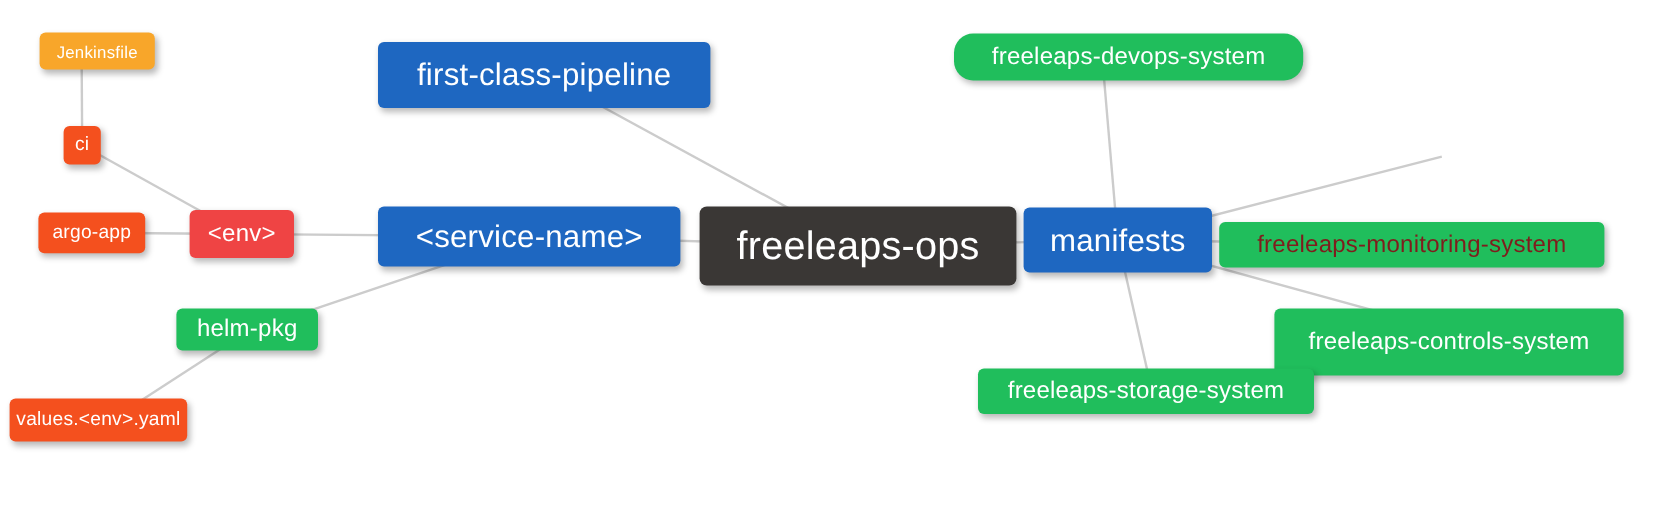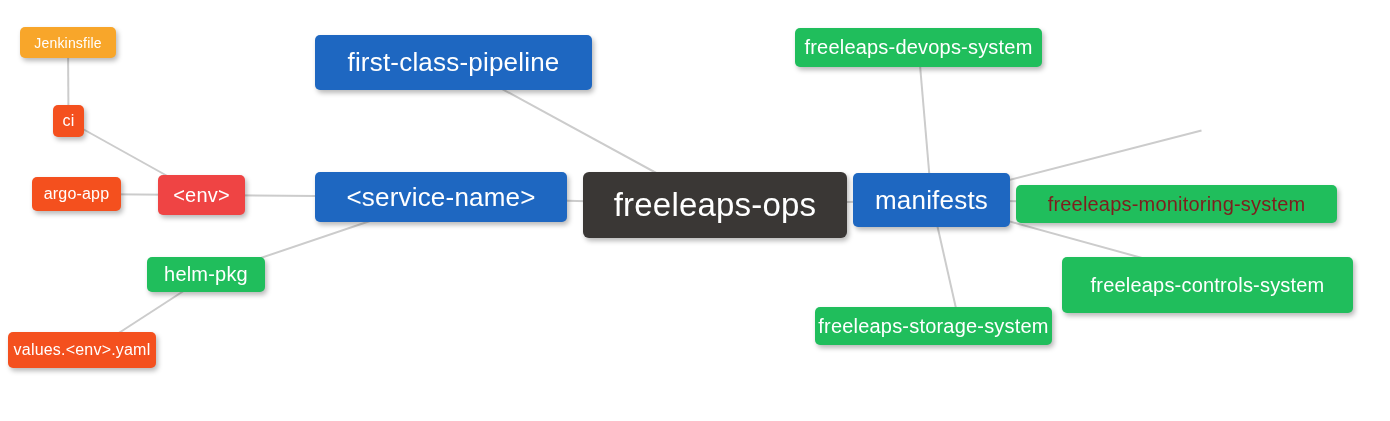--- a/index.html
+++ b/index.html
@@ -34,21 +34,21 @@
     box-shadow: 2px 3px 5px rgba(0,0,0,0.28);
     white-space: nowrap;
     box-sizing: border-box;
     cursor: default;
     letter-spacing: 0.2px;
   }
   .level-root { font-size: 33px; border-radius: 6px; }
   .level-1    { font-size: 26px; }
   .level-2    { font-size: 20px; }
   .level-3    { font-size: 16px; }
-  .level-4    { font-size: 14px; }
+  .level-4    { font-size: 14px; margin-left: 13px; }
 </style>
 </head>
 <body>
 
 <div class="canvas">
   <svg class="edge-layer" viewBox="0 0 1390 421" xmlns="http://www.w3.org/2000/svg">
       <line x1="68" y1="42.5" x2="68.5" y2="121" stroke="#CCCCCC" stroke-width="2"></line>
       <line x1="68.5" y1="121" x2="201.5" y2="195" stroke="#CCCCCC" stroke-width="2"></line>
       <line x1="76.5" y1="194" x2="201.5" y2="195" stroke="#CCCCCC" stroke-width="2"></line>
       <line x1="201.5" y1="195" x2="441" y2="197" stroke="#CCCCCC" stroke-width="2"></line>
@@ -63,21 +63,21 @@
       <line x1="931.5" y1="200" x2="1207.5" y2="276" stroke="#CCCCCC" stroke-width="2"></line>
       <line x1="931.5" y1="200" x2="960" y2="326" stroke="#CCCCCC" stroke-width="2"></line>
     </svg>
 
 <div class="node level-root" style="left: 583px; top: 172px; width: 264px; height: 66px; background: rgb(58, 55, 53); color: rgb(255, 255, 255);">freeleaps-ops</div>
     <div class="node level-1" style="left: 315px; top: 35px; width: 277px; height: 55px; background: rgb(30, 103, 193); color: rgb(255, 255, 255);">first-class-pipeline</div>
     <div class="node level-1" style="left: 315px; top: 172px; width: 252px; height: 50px; background: rgb(30, 103, 193); color: rgb(255, 255, 255);">&lt;service-name&gt;</div>
     <div class="node level-1" style="left: 853px; top: 173px; width: 157px; height: 54px; background: rgb(30, 103, 193); color: rgb(255, 255, 255);">manifests</div>
     <div class="node level-2" style="left: 158px; top: 175px; width: 87px; height: 40px; background: #ef4444; color: rgb(255, 255, 255); text-align: right;">&lt;env&gt;</div>
     <div class="node level-2" style="left: 147px; top: 257px; width: 118px; height: 35px; background: rgb(32, 190, 92); color: rgb(255, 255, 255);">helm-pkg</div>
-    <div class="node level-2" style="left: 795px; top: 28px; width: 247px; height: 39px; background: rgb(32, 190, 92); color: rgb(255, 255, 255);">freeleaps-devops-system</div>
+    <div class="node level-2" style="left: 795px; top: 28px; width: 291px; height: 39px; background: rgb(32, 190, 92); color: rgb(255, 255, 255); border-radius: 16px;">freeleaps-devops-system</div>
     <div class="node level-2" style="left: 1016px; top: 185px; width: 321px; height: 38px; background: rgb(32, 190, 92); color: #7f1d1d;">freeleaps-monitoring-system</div>
     <div class="node level-2" style="left: 1062px; top: 257px; width: 291px; height: 56px; background: rgb(32, 190, 92); color: rgb(255, 255, 255);">freeleaps-controls-system</div>
-    <div class="node level-2" style="left: 815px; top: 307px; width: 237px; height: 38px; background: rgb(32, 190, 92); color: rgb(255, 255, 255);">freeleaps-storage-system</div>
+    <div class="node level-2" style="left: 815px; top: 307px; width: 280px; height: 38px; background: rgb(32, 190, 92); color: rgb(255, 255, 255);">freeleaps-storage-system</div>
     <div class="node level-3" style="left: 53px; top: 105px; width: 31px; height: 32px; background: rgb(244, 80, 30); color: rgb(255, 255, 255);">ci</div>
     <div class="node level-3" style="left: 32px; top: 177px; width: 89px; height: 34px; background: rgb(244, 80, 30); color: rgb(255, 255, 255);">argo-app</div>
     <div class="node level-3" style="left: 8px; top: 332px; width: 148px; height: 36px; background: rgb(244, 80, 30); color: rgb(255, 255, 255);">values.&lt;env&gt;.yaml</div>
     <div class="node level-4" style="left: 20px; top: 27px; width: 96px; height: 31px; background: rgb(248, 166, 42); color: rgb(255, 255, 255);">Jenkinsfile</div>
   </div>
 
 </body></html>

